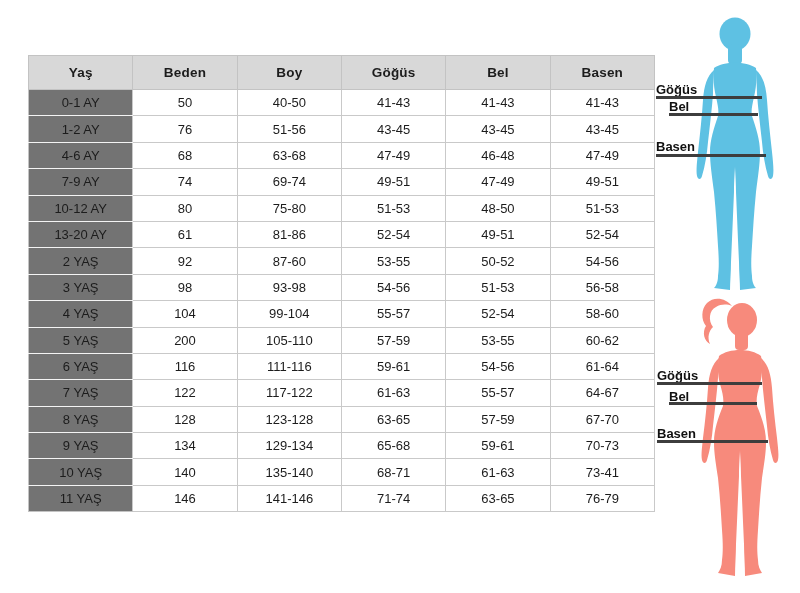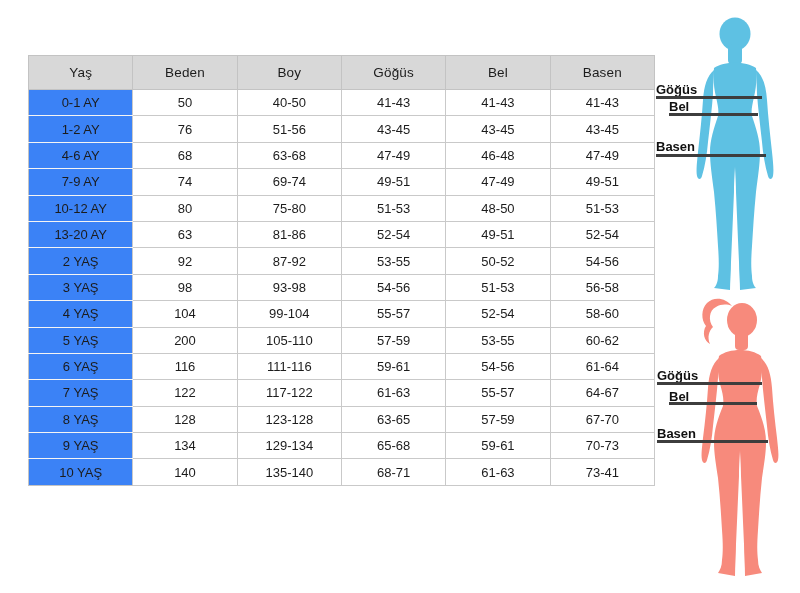--- a/index.html
+++ b/index.html
@@ -8,28 +8,28 @@
     font-family:"Liberation Sans","DejaVu Sans",sans-serif;
     color:#1c1c1c;overflow:hidden;
   }
   
   .size-table{
     position:absolute;left:28px;top:55px;width:627px;
     border-collapse:collapse;table-layout:fixed;
   }
   .size-table th{
     height:31px;background:#d8d8d8;border:1px solid #c3c3c3;
-    font-size:13.5px;font-weight:400;text-align:center;letter-spacing:.2px;
+    font-size:13.5px;font-weight:700;text-align:center;letter-spacing:.2px;
   }
   .size-table td{
     height:25.4px;background:#ffffff;border:1px solid #c9c9c9;
     font-size:13px;font-weight:400;text-align:center;padding:0;
   }
   .size-table td.label-col{
-    background:#3b82f6;
+    background:#737373;
     border-top-color:#f4f4f4;border-bottom-color:#f4f4f4;
     border-left-color:#c3c3c3;
   }
   .size-table tr:last-child td.label-col{border-bottom-color:#c3c3c3;}
   
   .figure{position:absolute;}
   .m-label{
     position:absolute;font-size:13px;font-weight:700;color:#111;
     line-height:13px;white-space:nowrap;
   }
@@ -85,30 +85,30 @@
       <tr>
         <td class="label-col">10-12 AY</td>
         <td>80</td>
         <td>75-80</td>
         <td>51-53</td>
         <td>48-50</td>
         <td>51-53</td>
       </tr>
       <tr>
         <td class="label-col">13-20 AY</td>
-        <td>63</td>
+        <td>61</td>
         <td>81-86</td>
         <td>52-54</td>
         <td>49-51</td>
         <td>52-54</td>
       </tr>
       <tr>
         <td class="label-col">2 YAŞ</td>
         <td>92</td>
-        <td>87-92</td>
+        <td>87-60</td>
         <td>53-55</td>
         <td>50-52</td>
         <td>54-56</td>
       </tr>
       <tr>
         <td class="label-col">3 YAŞ</td>
         <td>98</td>
         <td>93-98</td>
         <td>54-56</td>
         <td>51-53</td>
@@ -162,20 +162,28 @@
         <td>59-61</td>
         <td>70-73</td>
       </tr>
       <tr>
         <td class="label-col">10 YAŞ</td>
         <td>140</td>
         <td>135-140</td>
         <td>68-71</td>
         <td>61-63</td>
         <td>73-41</td>
+      </tr>
+      <tr>
+        <td class="label-col">11 YAŞ</td>
+        <td>146</td>
+        <td>141-146</td>
+        <td>71-74</td>
+        <td>63-65</td>
+        <td>76-79</td>
       </tr>
     </tbody>
 </table>
 
 <svg class="figure" style="left:688px;top:16px;" width="104" height="278" viewBox="0 0 104 278">
   <g fill="#5ec1e3">
     <ellipse cx="47" cy="18" rx="15.5" ry="16.5"></ellipse>
     <rect x="40" y="28" width="14" height="20" rx="4"></rect>
     <path d="M26,52 C36,45 58,45 68,52
              C69,64 68,72 66,81 C64,90 63,95 64,100

